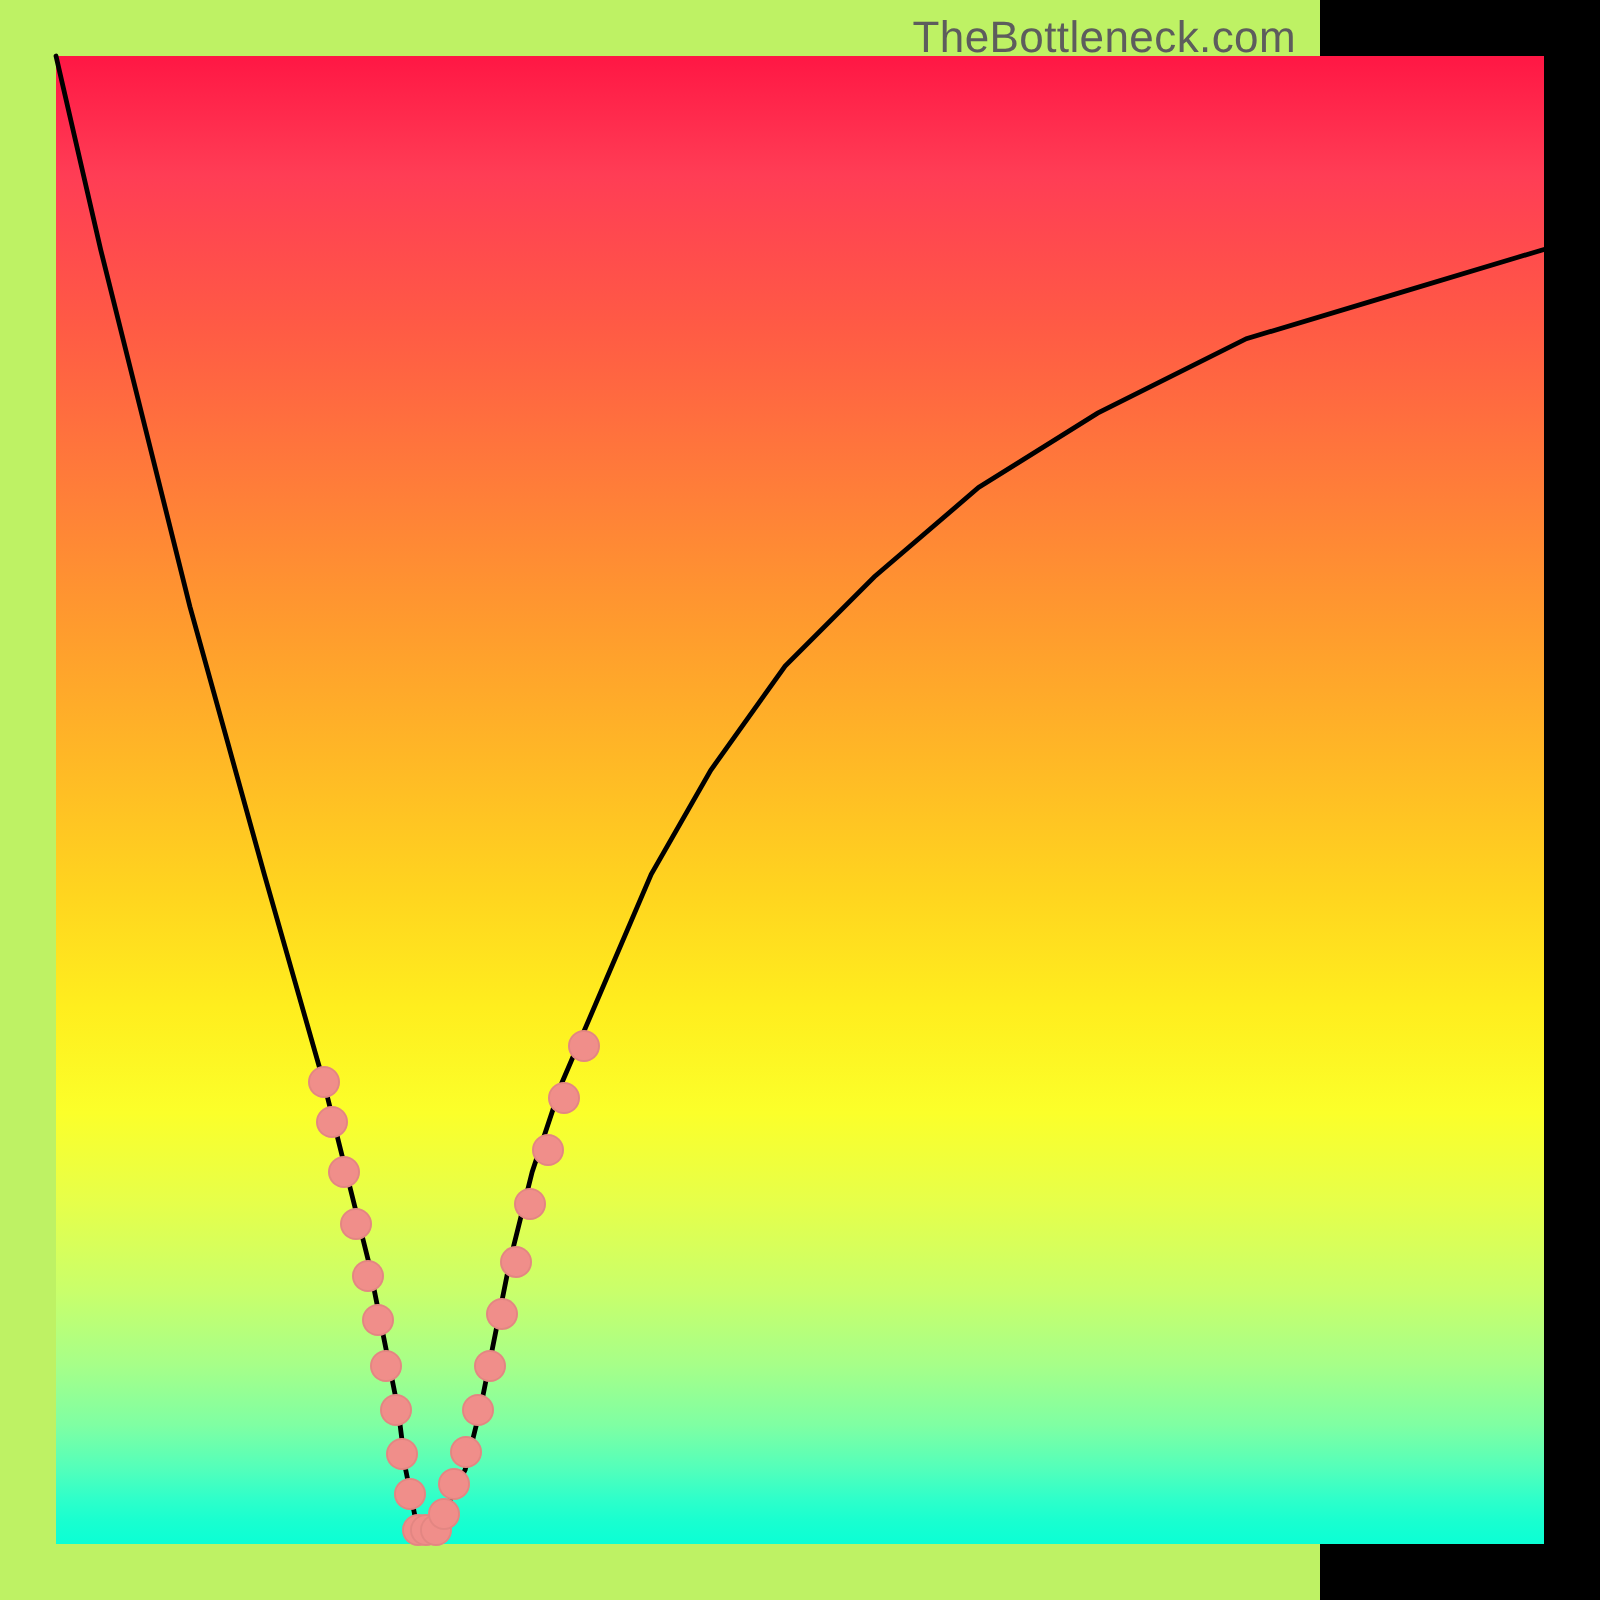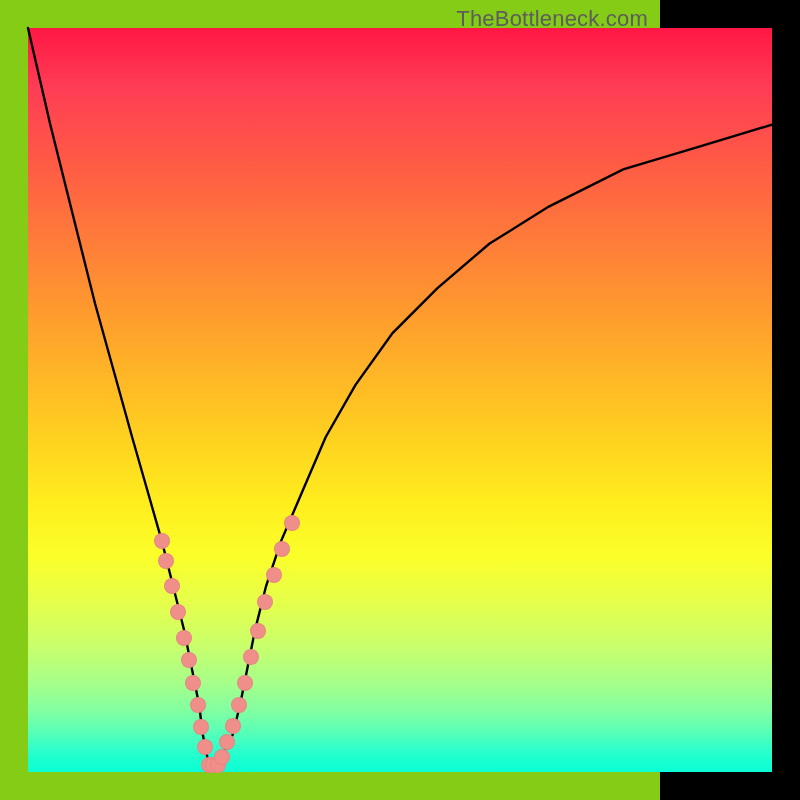--- a/index.html
+++ b/index.html
@@ -8,21 +8,21 @@
     width: 800px;
     height: 800px;
     overflow: hidden;
     font-family: Arial, Helvetica, sans-serif;
     background: #000;
   }
   .stage {
     position: relative;
     width: 660px;
     height: 800px;
-    background: #84cc16;
+    background: #bef264;
   }
   .plot-area {
     position: absolute;
     left: 28px;
     top: 28px;
     width: 744px;
     height: 744px;
     background: linear-gradient(to bottom,
       #ff1744 0%,
       #ff3d55 8%,

